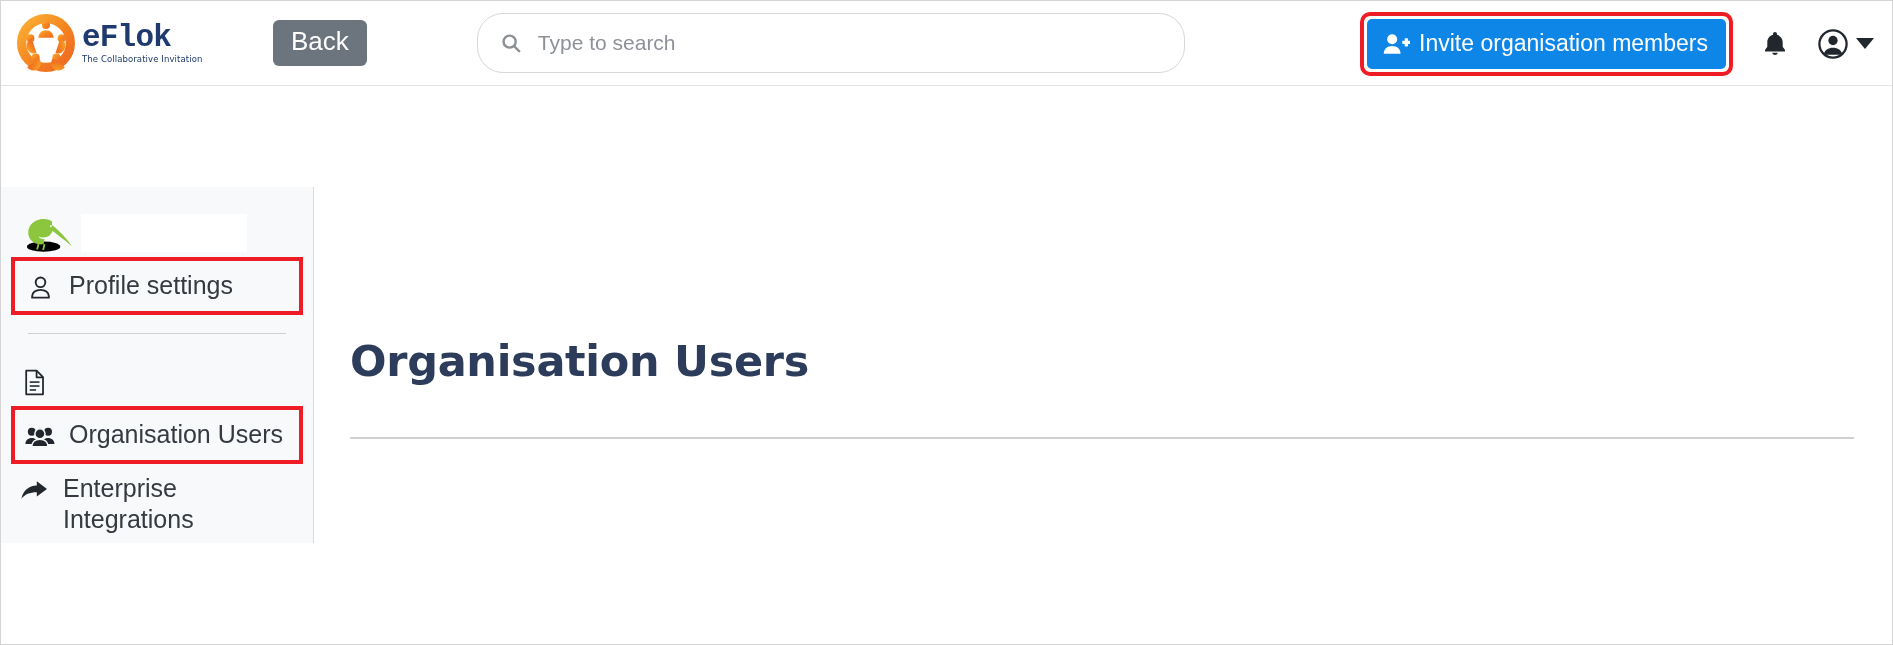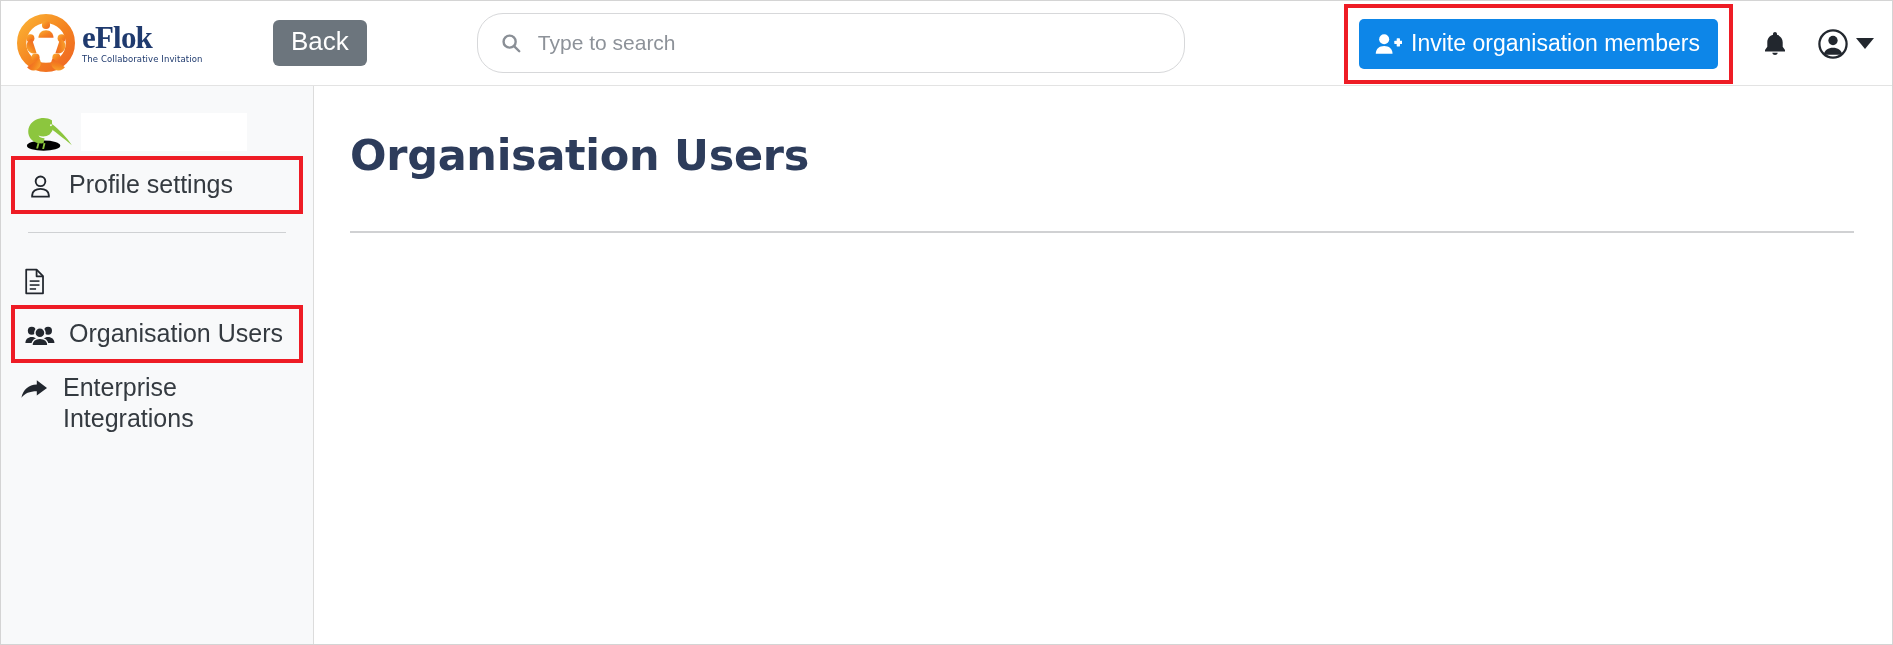--- a/index.html
+++ b/index.html
@@ -38,21 +38,21 @@
     width: 240px;
     flex: none;
   }
   .brand-logo { width: 58px; height: 58px; flex: none; }
   .brand-text { margin-left: 7px; line-height: 1; }
   .brand-name {
     font-size: 31px;
     font-weight: bold;
     color: #1f3a6e;
     letter-spacing: -0.8px;
-    font-family: Liberation Serif, serif;
+    font-family: Liberation Mono, monospace;
   }
   .brand-tagline {
     font-size: 8.5px;
     color: #1f3a6e;
     letter-spacing: 0.1px;
     margin-top: 2px;
     font-family: "DejaVu Sans", sans-serif;
   }
 
   .back-btn {
@@ -99,22 +99,22 @@
     position: absolute;
     right: 14px;
     top: 0;
     height: 85px;
     display: flex;
     align-items: center;
   }
 
   .invite-highlight {
     border: 4px solid #ee1c25;
-    padding: 11px;
-    border-radius: 0;
+    padding: 3px;
+    border-radius: 10px;
     display: inline-block;
   }
   .invite-btn {
     background: #0d86e8;
     color: #ffffff;
     border: none;
     border-radius: 5px;
     height: 50px;
     padding: 0 18px 0 16px;
     display: flex;
@@ -141,21 +141,21 @@
   }
   .account-btn .avatar-ic { width: 32px; height: 32px; }
   .account-btn .caret {
     width: 0; height: 0;
     border-left: 9px solid transparent;
     border-right: 9px solid transparent;
     border-top: 11px solid #22272e;
   }
 
   
-  .body-row { display: flex; height: 558px; }
+  .body-row { display: flex; height: 558px; align-items: center; }
 
   .sidebar {
     width: 313px;
     flex: none;
     background: #f8f9fa;
     border-right: 1px solid #dcdcdc;
     position: relative;
     padding-top: 22px;
   }
 

